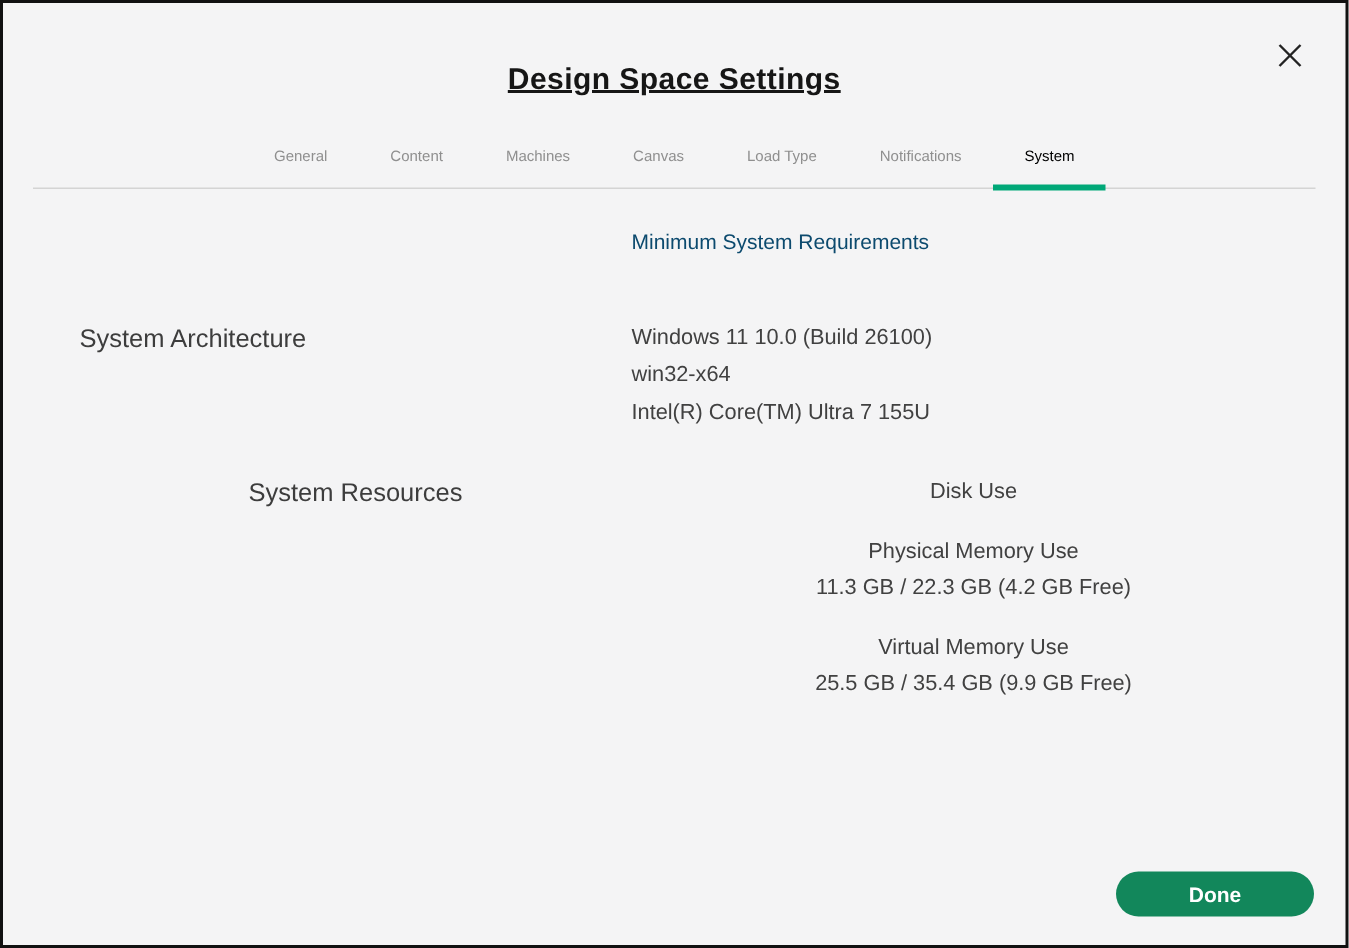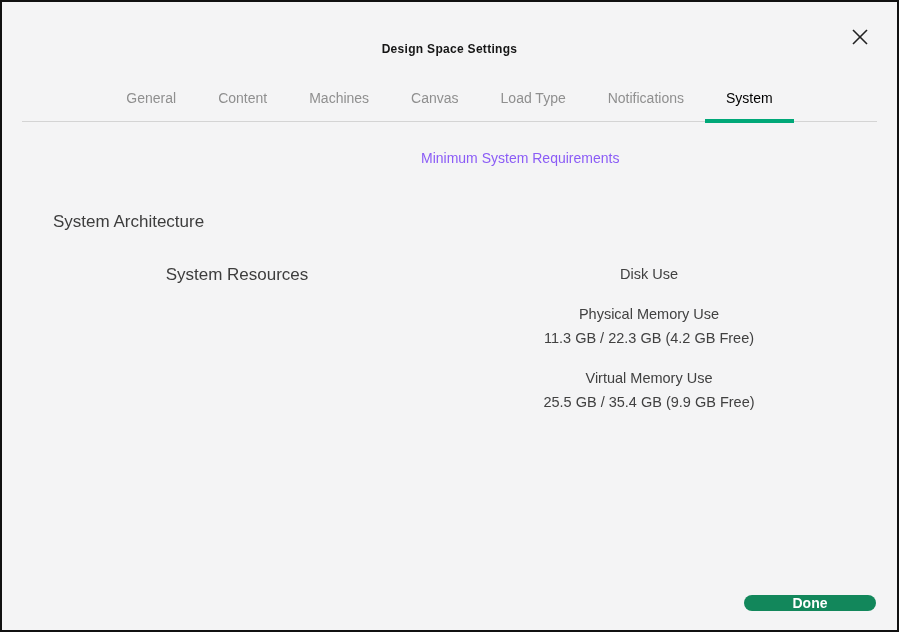--- a/index.html
+++ b/index.html
@@ -13,24 +13,25 @@
     width: 899px;
     height: 632px;
     background: #f4f4f5;
     border: 2px solid #111111;
     overflow: hidden;
   }
   
   .dialog-title {
     margin-top: 40px;
     text-align: center;
-    font-size: 12px;
+    font-size: 20px;
     font-weight: 700;
     letter-spacing: 0.3px;
     color: #161616;
+    text-decoration: underline;
   }
   .close-btn {
     position: absolute;
     top: 22px;
     right: 24px;
     width: 26px;
     height: 26px;
     background: transparent;
     border: none;
     cursor: pointer;
@@ -42,21 +43,21 @@
   
   .tabs {
     display: flex;
     justify-content: center;
     margin: 34px 20px 0 20px;
     border-bottom: 1px solid #d4d4d4;
   }
   .tab {
     position: relative;
     padding: 0 21px 15px 21px;
-    font-size: 14px;
+    font-size: 10px;
     color: #8f8f8f;
     cursor: pointer;
     white-space: nowrap;
   }
   .tab.active { color: #000000; }
   .tab.active::after {
     content: "";
     position: absolute;
     left: 0;
     right: 0;
@@ -65,21 +66,21 @@
     background: #00a878;
   }
   
   .content { padding: 0 20px 0 51px; }
   .row { display: flex; }
   .col-left { width: 368px; flex: none; }
   .col-right { flex: 1; }
   .link-row { margin-top: 27px; }
   .req-link {
     font-size: 14px;
-    color: #8b5cf6;
+    color: #0c4a6e;
     text-decoration: none;
     cursor: pointer;
   }
   .section-label {
     font-size: 17px;
     color: #3d3d3d;
     line-height: 25px;
   }
   .arch-row { margin-top: 42px; }
   .value-line {
@@ -93,21 +94,21 @@
     font-size: 14.5px;
     color: #414141;
     line-height: 24px;
   }
   
   .done-btn {
     position: absolute;
     right: 21px;
     bottom: 19px;
     width: 132px;
-    height: 16px;
+    height: 30px;
     border: none;
     border-radius: 15px;
     background: #12875b;
     color: #ffffff;
     font-family: "Liberation Sans", sans-serif;
     font-size: 14px;
     font-weight: 700;
     cursor: pointer;
   }
 </style>
@@ -143,20 +144,25 @@
       <div class="col-left"></div>
       <div class="col-right">
         <a class="req-link">Minimum System Requirements</a>
       </div>
     </div>
 
     <div class="row arch-row">
       <div class="col-left">
         <span class="section-label">System Architecture</span>
       </div>
+      <div class="col-right">
+        <div class="value-line">Windows 11 10.0 (Build 26100)</div>
+        <div class="value-line">win32-x64</div>
+        <div class="value-line">Intel(R) Core(TM) Ultra 7 155U</div>
+      </div>
     </div>
 
     <div class="row res-row">
       <div class="col-left">
         <span class="section-label">System Resources</span>
       </div>
       <div class="col-right">
         <div class="res-group">
           <div class="res-title">Disk Use</div>
         </div>

